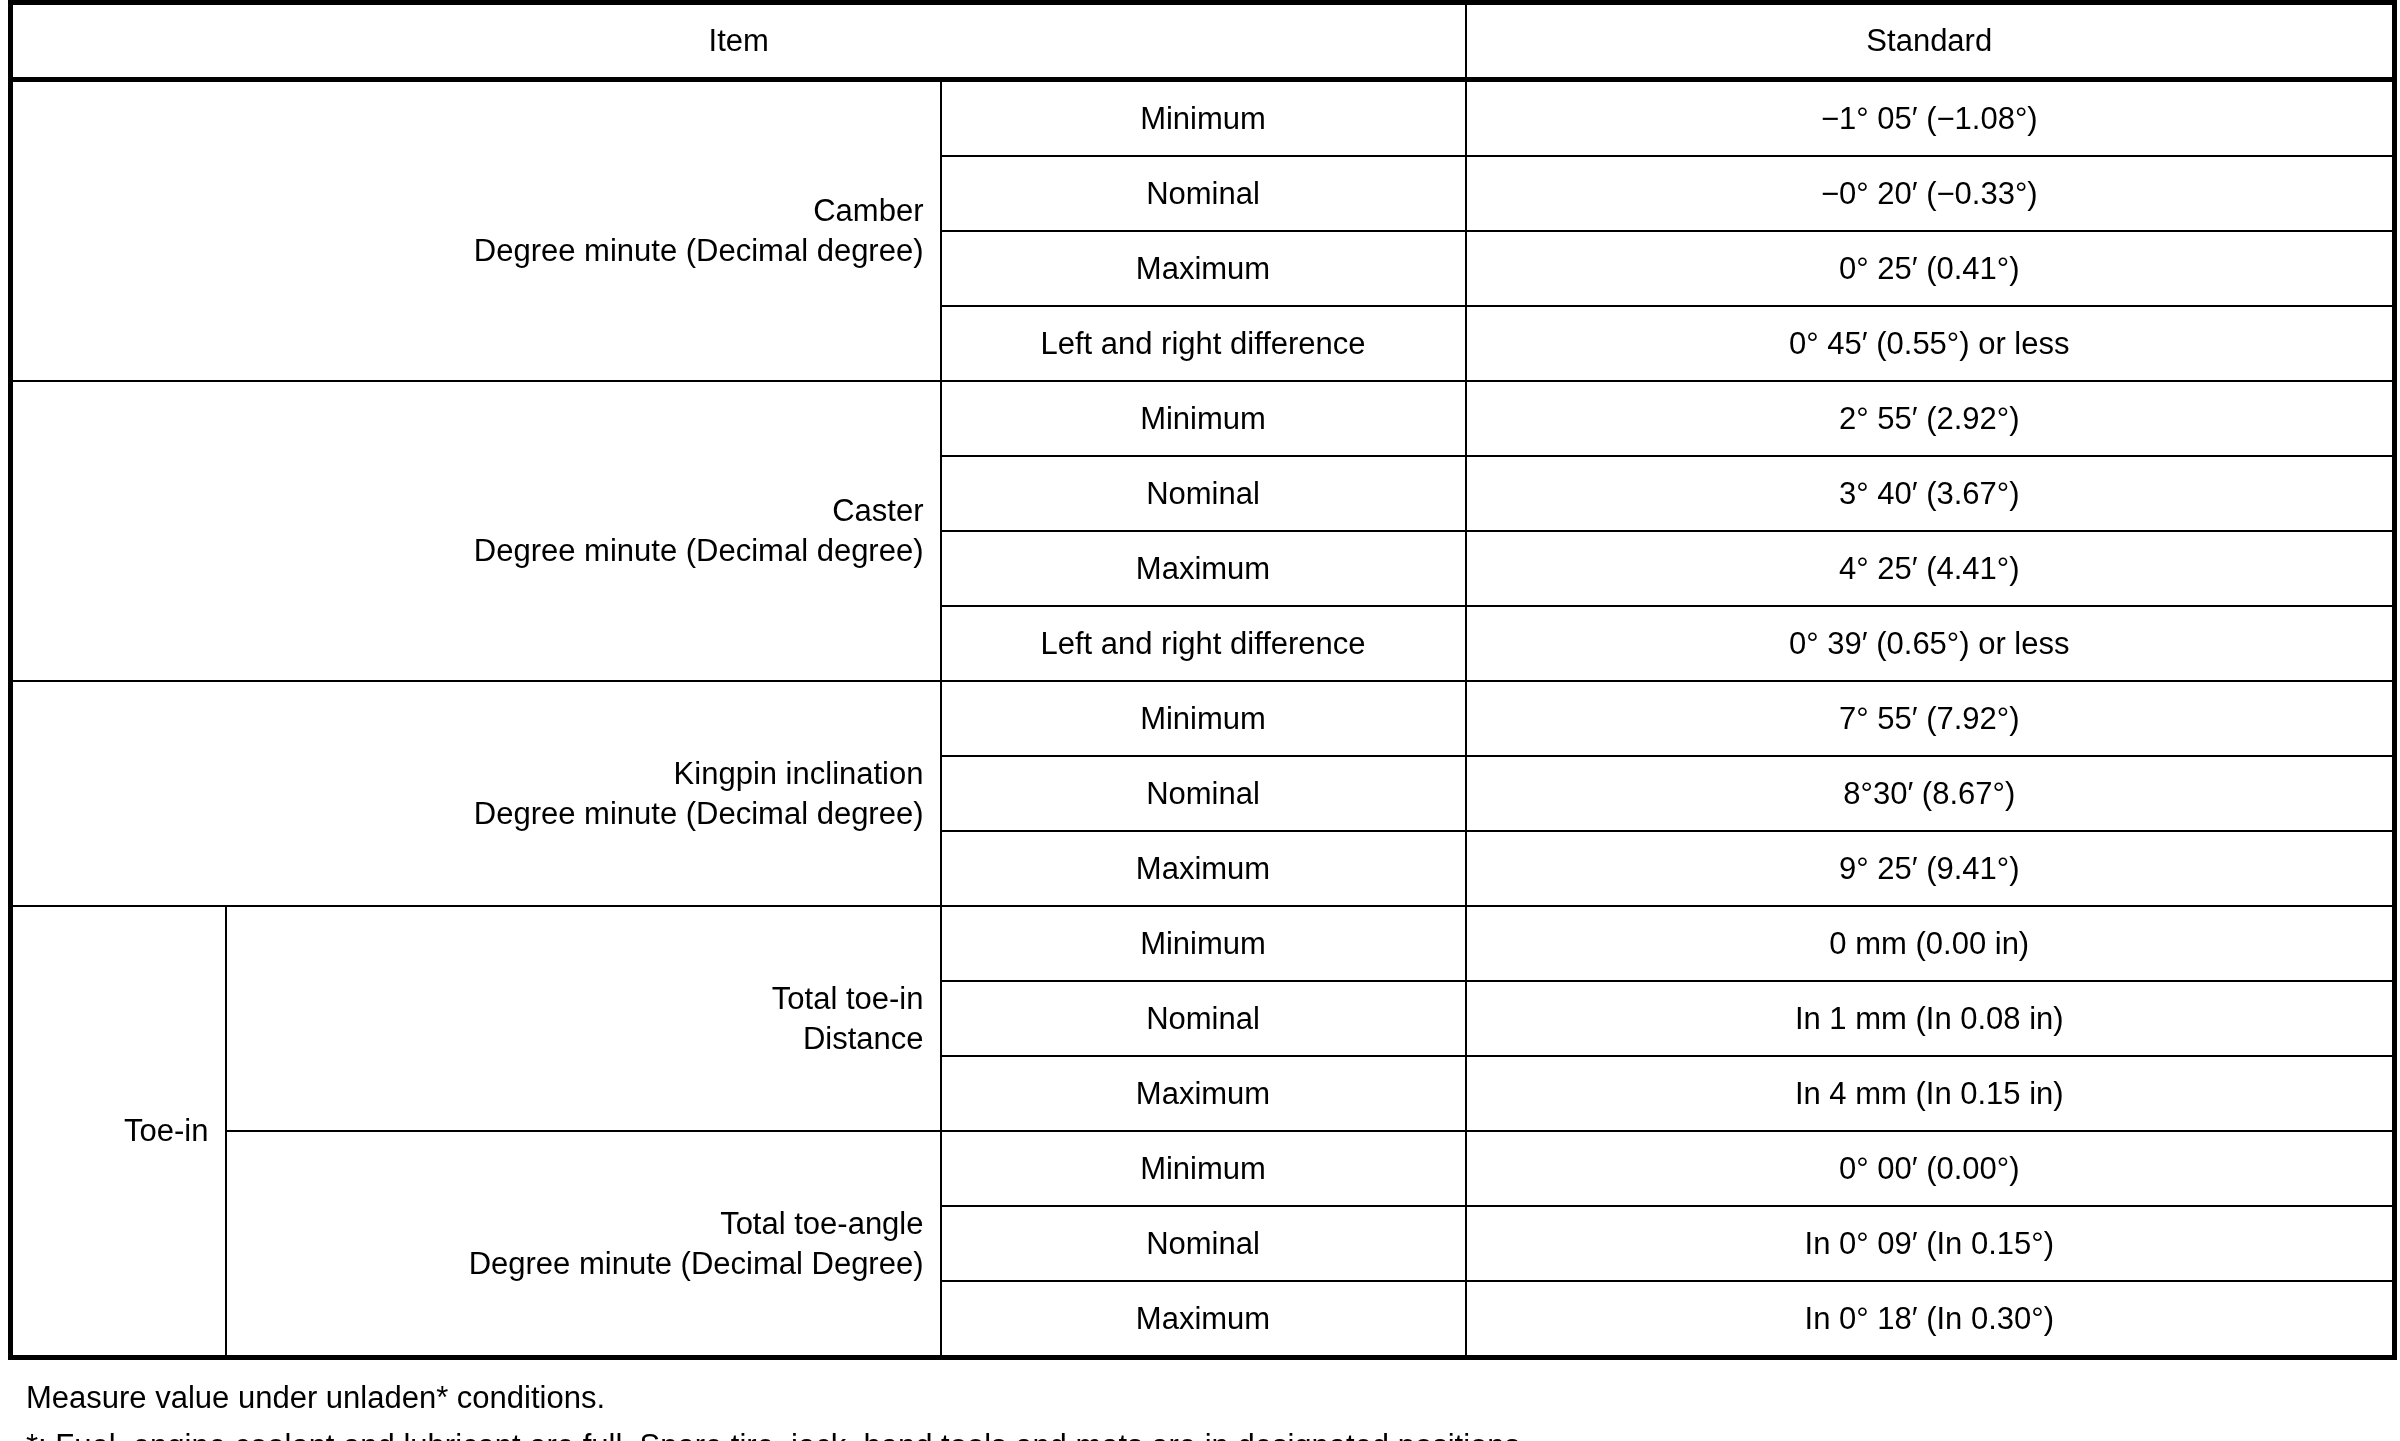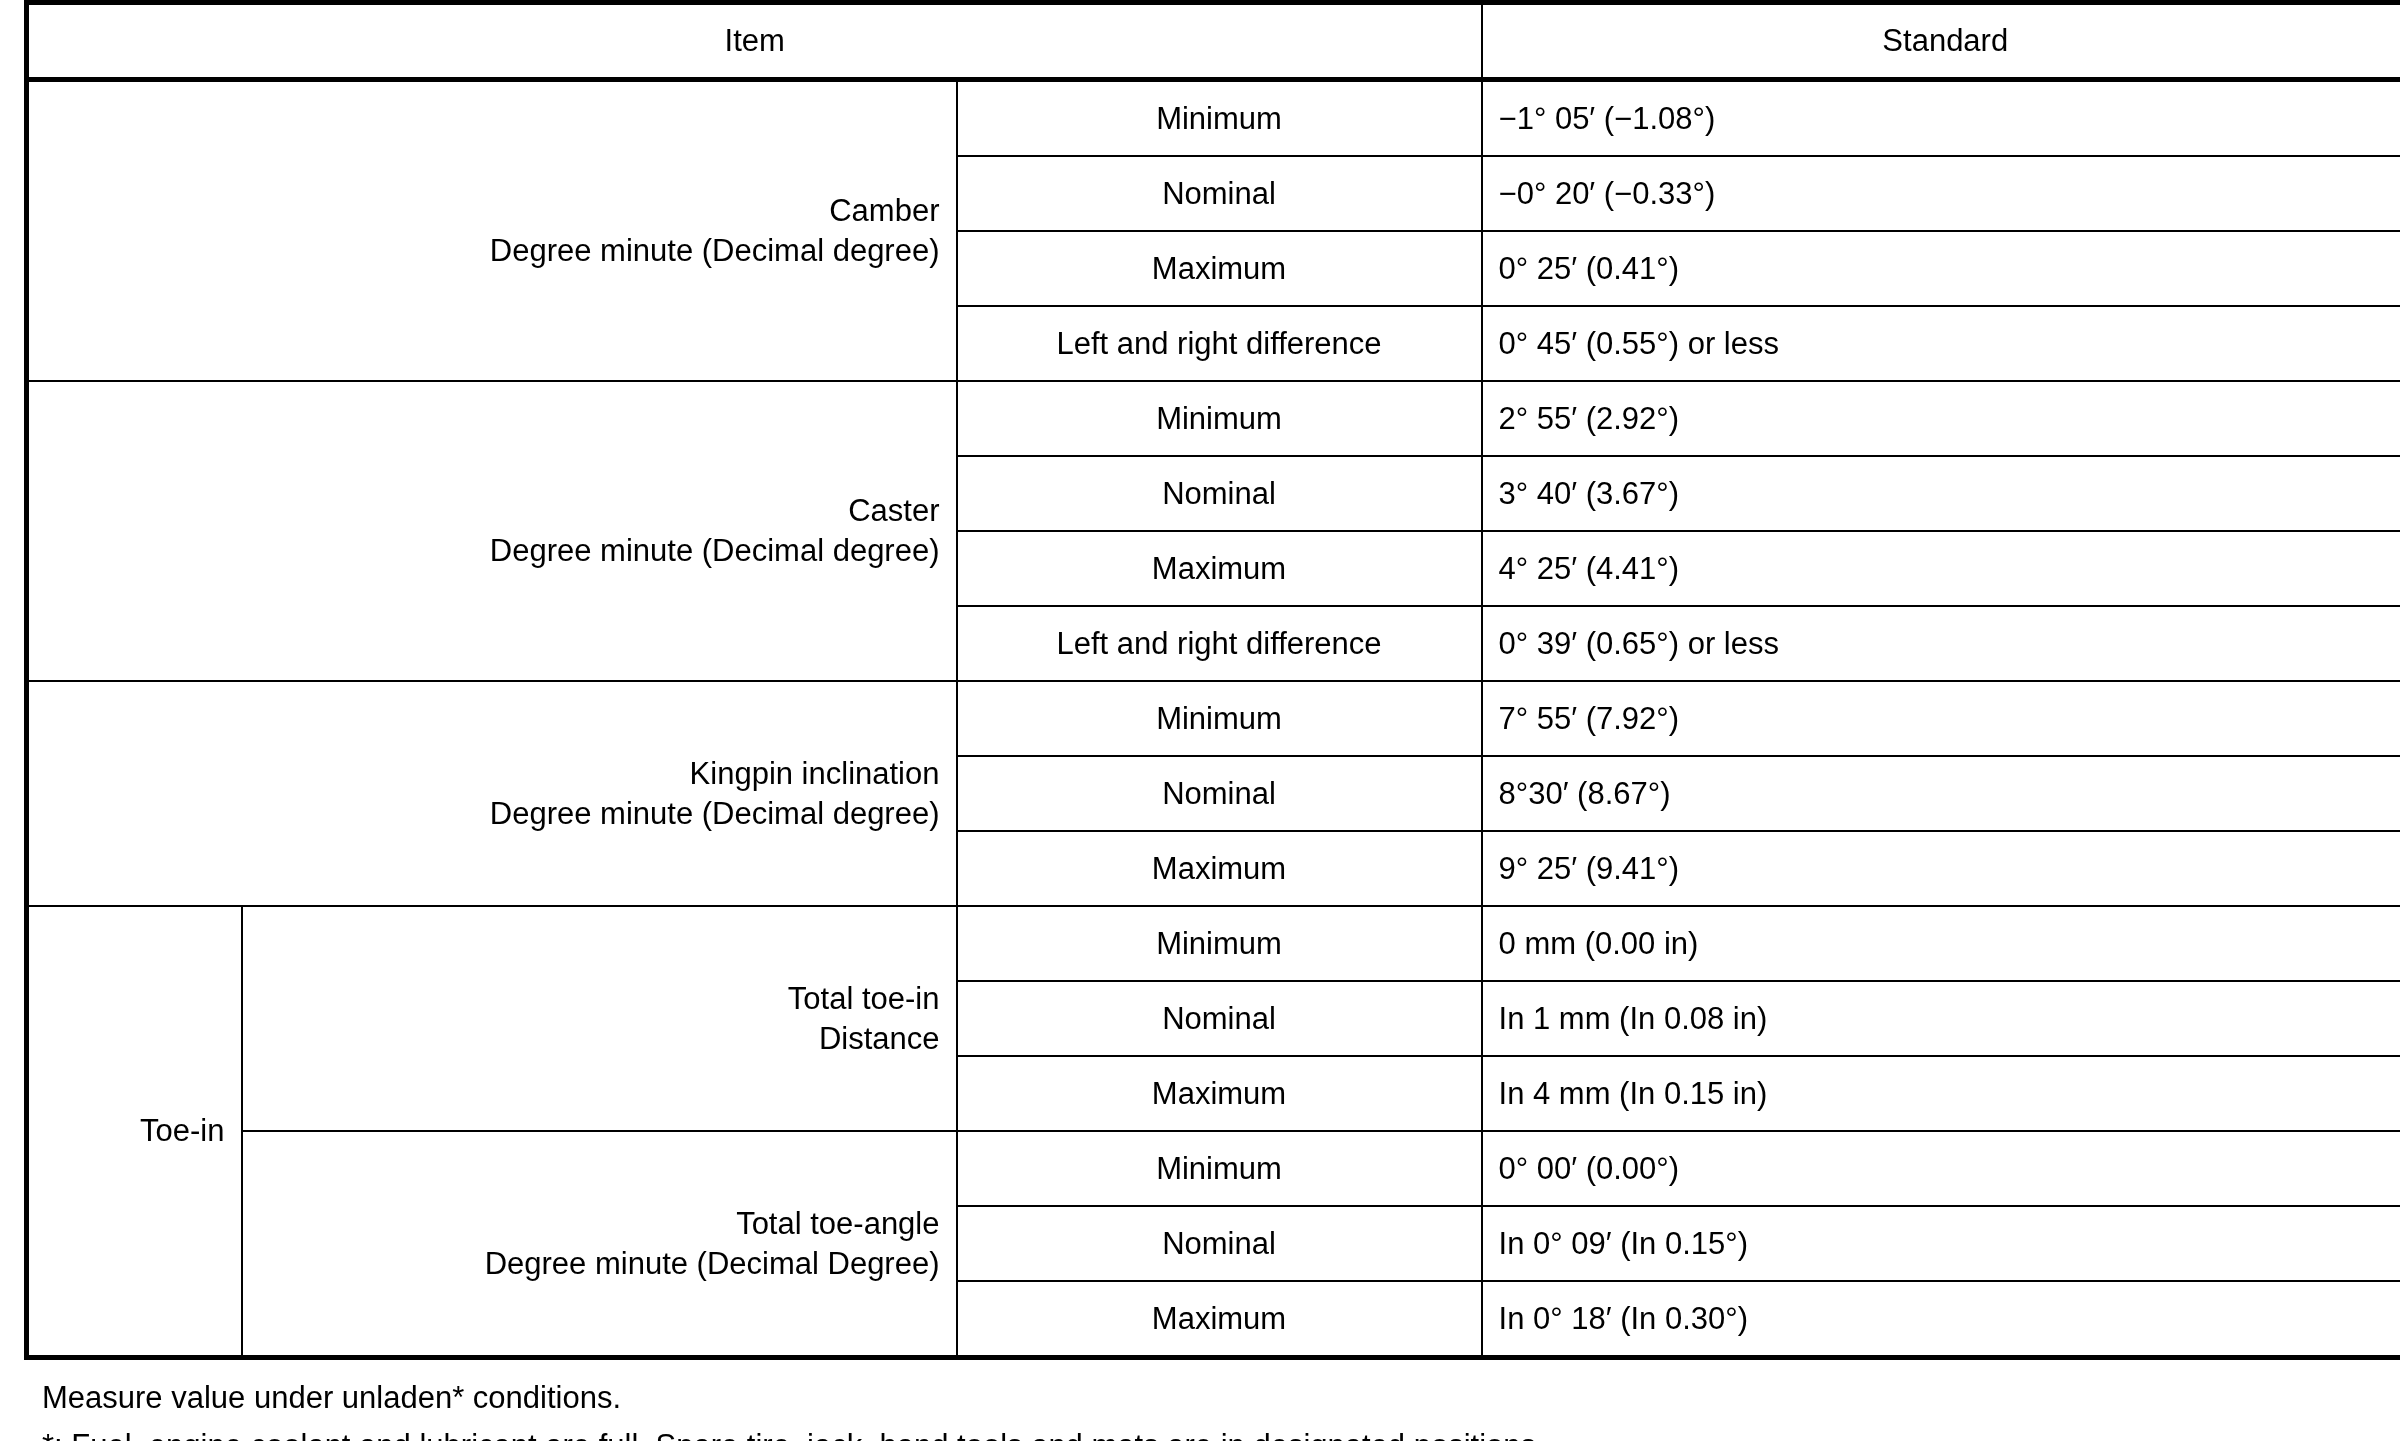--- a/index.html
+++ b/index.html
@@ -12,21 +12,21 @@
     height: 1441px;
     font-family: "Liberation Sans", sans-serif;
     color: #000000;
     -webkit-font-smoothing: antialiased;
   }
   .page {
     position: relative;
     width: 2400px;
     height: 1441px;
     box-sizing: border-box;
-    padding: 0 24px;
+    padding: 0 8px;
   }
   table.spec {
     width: 2384px;
     border-collapse: collapse;
     table-layout: fixed;
     font-size: 31px;
   }
   table.spec td, table.spec th {
     border: 2px solid #000000;
     padding: 0 16px;
@@ -47,20 +47,21 @@
   .cat {
     text-align: right;
     vertical-align: middle;
     font-size: 31px;
   }
   .sub {
     text-align: center;
     font-size: 31px;
   }
   .val {
+    text-align: center;
     font-size: 31px;
   }
   .row-cell {
     height: 73px;
   }
   
   .grp-end > td {
     border-bottom: 5px solid #000000;
   }
   .two-line {

